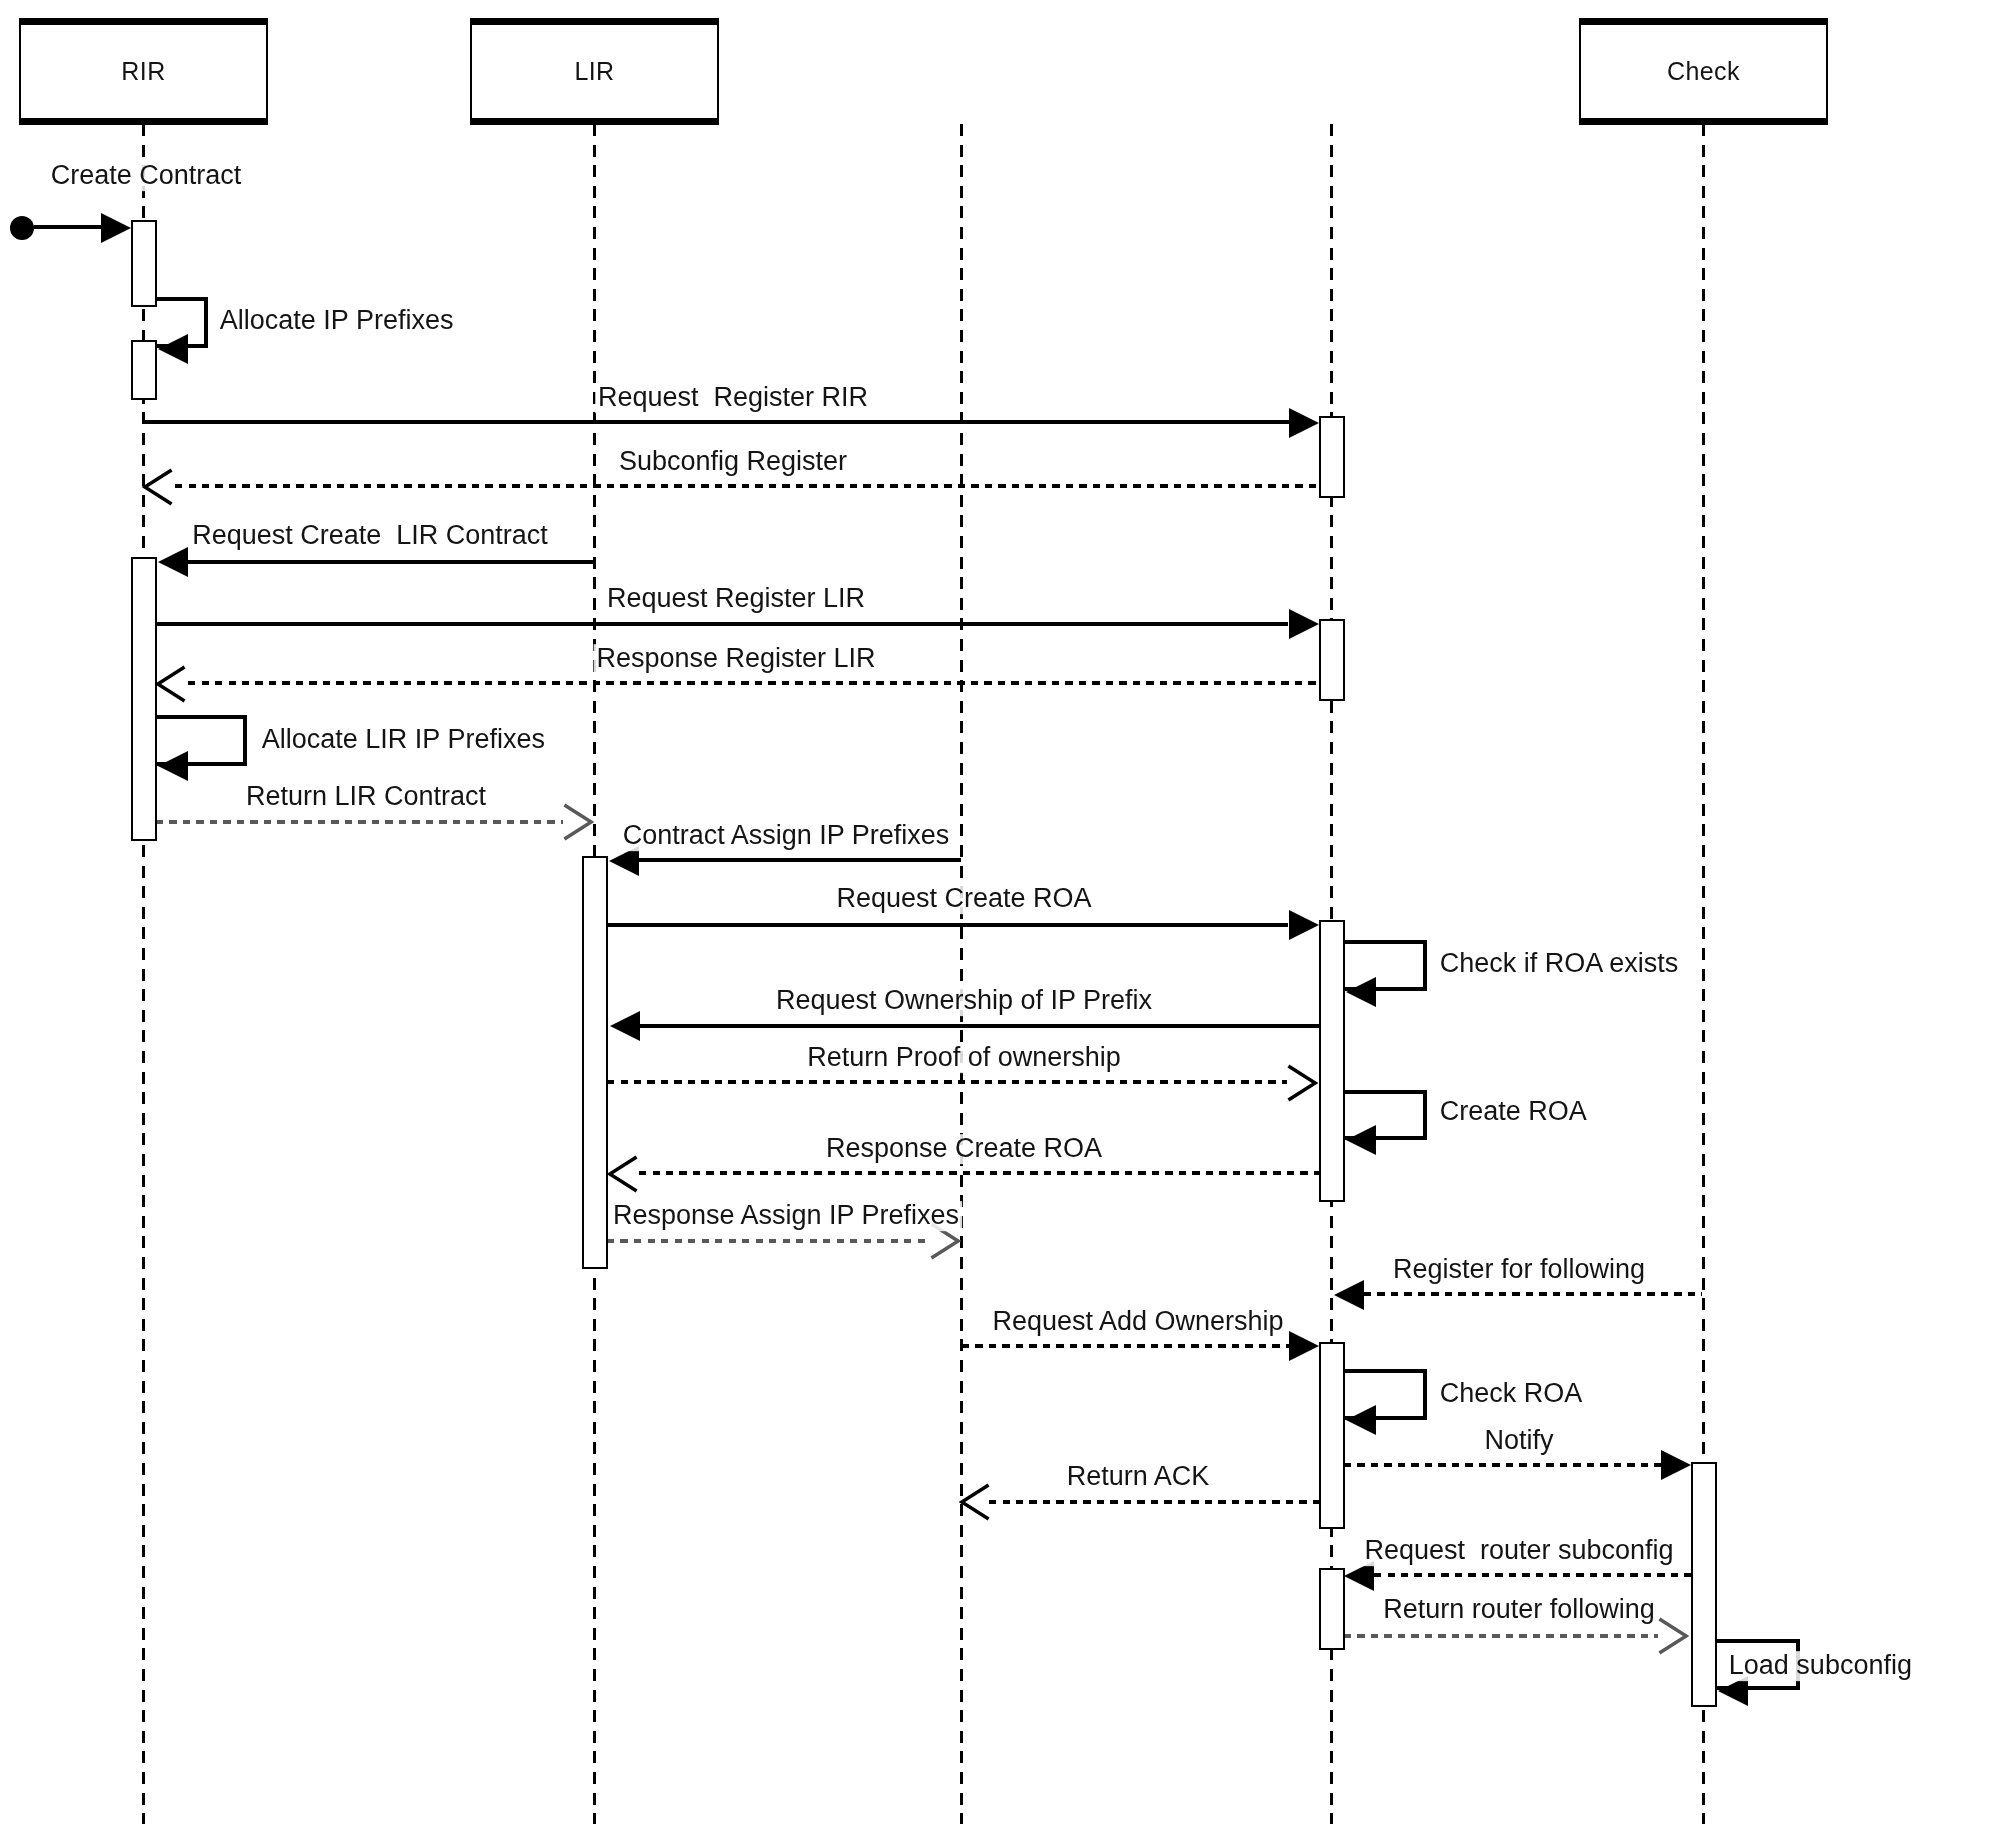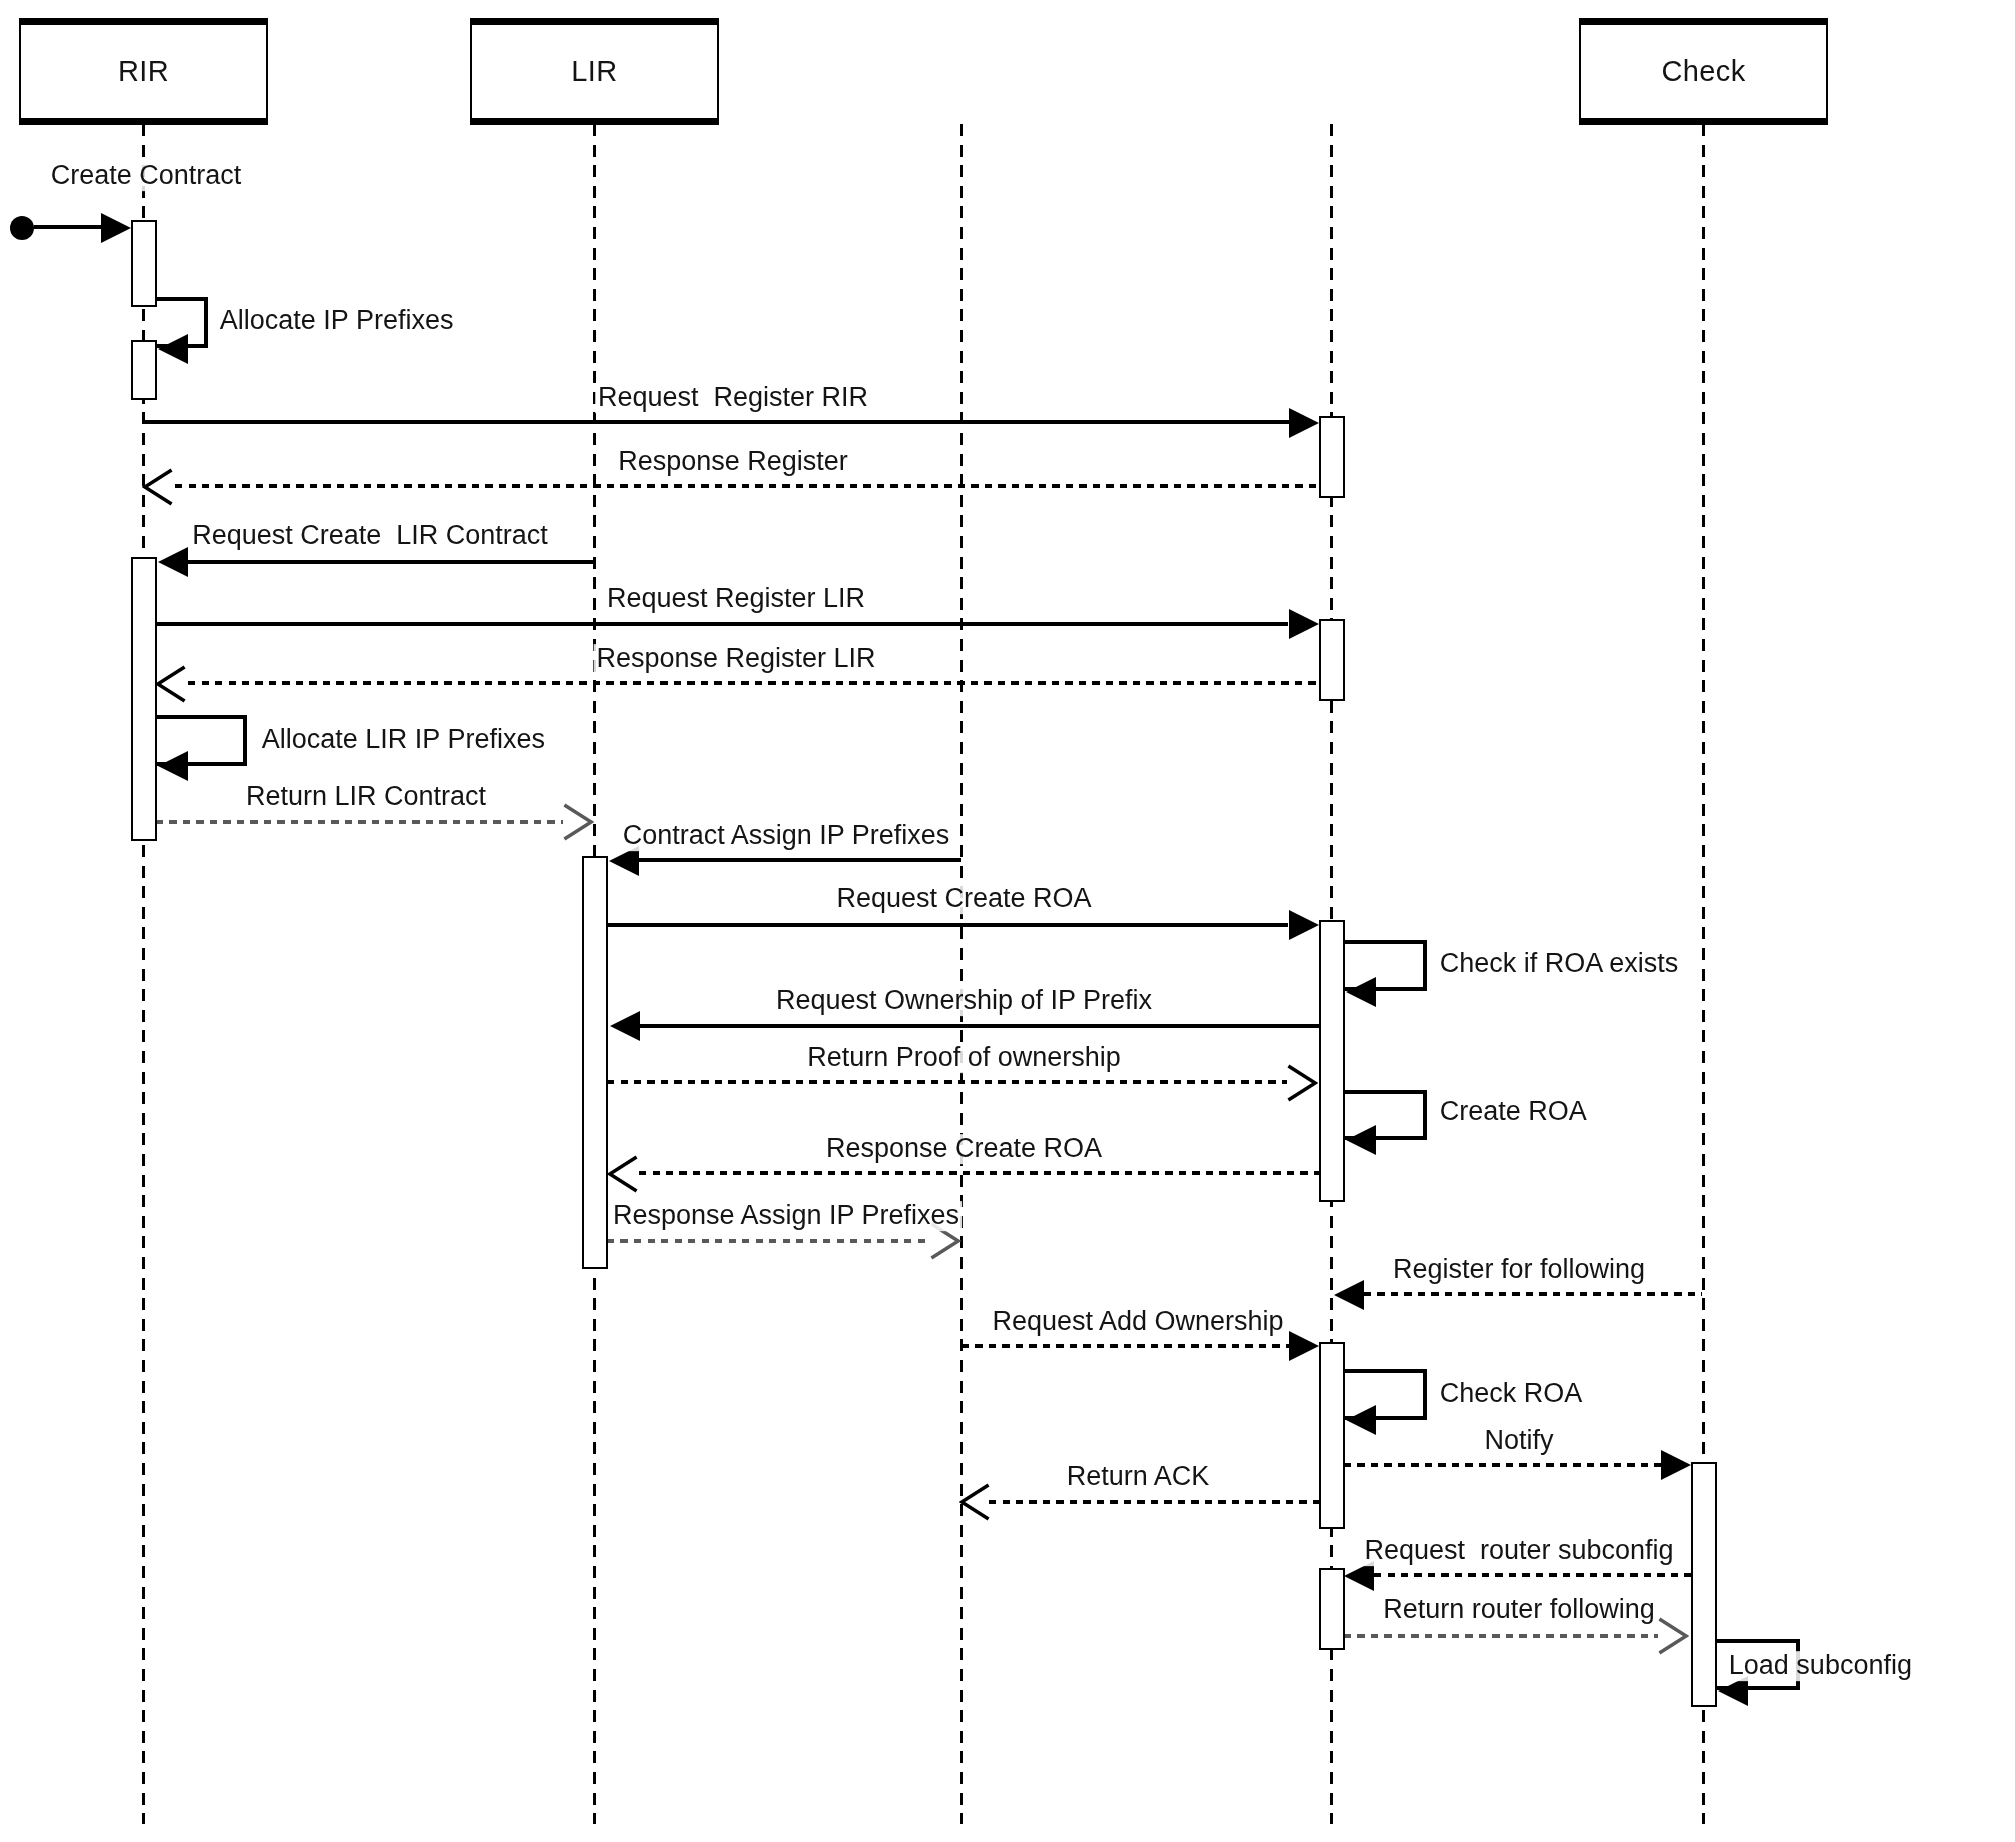--- a/index.html
+++ b/index.html
@@ -9,21 +9,21 @@
     background:#ffffff;
     font-family:"Liberation Sans", sans-serif;
     color:#141414;
     overflow:hidden;
   }
   .actor{
     position:absolute;top:18px;width:249px;height:107px;
     box-sizing:border-box;background:#fff;
     border:2.8px solid #000;border-top-width:7.8px;border-bottom-width:7.1px;
     display:flex;align-items:center;justify-content:center;
-    font-size:29px;letter-spacing:0.4px;
+    font-size:25px;letter-spacing:0.4px;
   }
   .lifeline{
     position:absolute;top:124px;height:1700px;width:2.8px;
     background:repeating-linear-gradient(to bottom,#000 0 12px,transparent 12px 20.6px);
   }
   .bar{
     position:absolute;width:25.6px;box-sizing:border-box;
     border:2.8px solid #000;background:#fff;z-index:3;
   }
   .sline{position:absolute;height:4.3px;background:var(--c,#000);z-index:2;}
@@ -91,21 +91,21 @@
   <div class="lbl left" style="left:217px;top:321px">Allocate IP Prefixes</div>
 
   <div class="sline" style="left:145px;top:420px;width:1144px"></div>
   <div class="tri-r" style="left:1289px;top:408px"></div>
   <div class="lbl" style="left:733px;top:398px">Request  Register RIR</div>
 
   <div class="dline" style="left:175px;top:484px;width:1144px"></div>
   <svg class="chev" style="left:142px;top:467px" width="31" height="40" viewBox="0 0 44 56">
       <path d="M42 4 L4 28 L42 52" fill="none" stroke="currentColor" stroke-width="5"></path>
     </svg>
-  <div class="lbl" style="left:733px;top:462px">Response Register</div>
+  <div class="lbl" style="left:733px;top:462px">Subconfig Register</div>
 
   <div class="sline" style="left:188px;top:560px;width:407px"></div>
   <div class="tri-l" style="left:158px;top:547px"></div>
   <div class="lbl" style="left:370px;top:536px">Request Create  LIR Contract</div>
 
   <div class="sline" style="left:156px;top:622px;width:1132px"></div>
   <div class="tri-r" style="left:1289px;top:609px"></div>
   <div class="lbl" style="left:736px;top:599px">Request Register LIR</div>
 
   <div class="dline" style="left:188px;top:681px;width:1131px"></div>

